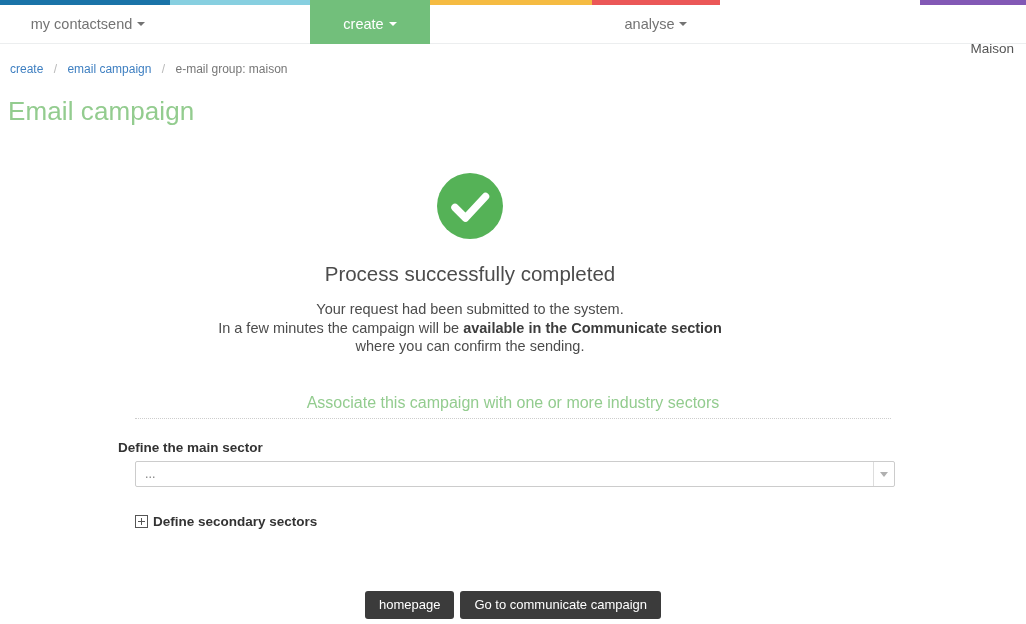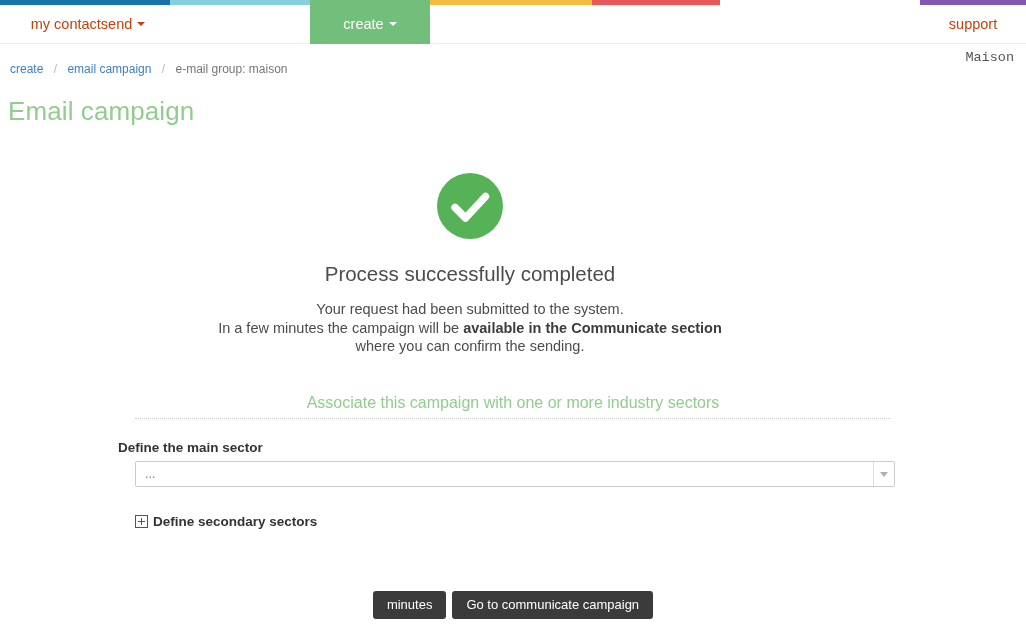--- a/index.html
+++ b/index.html
@@ -40,21 +40,21 @@
     background: #ffffff;
     border-bottom: 1px solid #eceeef;
     box-sizing: border-box;
   }
   .nav-item {
     position: absolute;
     top: 0;
     height: 39px;
     line-height: 39px;
     font-size: 14.5px;
-    color: #c2410c;
+    color: #737373;
     text-align: center;
     white-space: nowrap;
     cursor: pointer;
     box-sizing: border-box;
   }
   .nav-item.active {
     background: #72bf7b;
     color: #ffffff;
   }
   .nav-caret {
@@ -85,26 +85,25 @@
     cursor: pointer;
   }
   .breadcrumb .sep {
     color: #b9b9b9;
     margin: 0 7px;
   }
   .breadcrumb .current { color: #777777; }
 
   .account-name {
     position: absolute;
-    top: 50px;
+    top: 41px;
     right: 12px;
     font-size: 13.5px;
     color: #555555;
     white-space: nowrap;
-    font-family: Liberation Mono, monospace;
   }
 
   
   .page-title {
     position: absolute;
     top: 96px;
     left: 8px;
     font-size: 26px;
     font-weight: normal;
     color: #93cc8f;
@@ -273,22 +272,22 @@
   <div class="seg" style="left: 920px; width: 106px; background: rgb(130, 88, 181);"></div>
 </div>
 
 <div class="navbar">
   <div class="nav-item" style="left: 8px; width: 160px;">
     <span>my contactsend</span><span class="nav-caret"></span>
   </div>
   <div class="nav-item active" style="left: 310px; width: 120px;">
     <span>create</span><span class="nav-caret"></span>
   </div>
-  <div class="nav-item" style="left: 920px; width: 106px;">
-    <span>support</span>
+  <div class="nav-item" style="left: 592px; width: 128px;">
+    <span>analyse</span><span class="nav-caret"></span>
   </div>
 </div>
 
 <div class="breadcrumb">
   <a>create</a>
   <span class="sep">/</span>
   <a>email campaign</a>
   <span class="sep">/</span>
   <span class="current">e-mail group: maison</span>
 </div>
@@ -321,14 +320,14 @@
   <span class="select-arrow-btn">
     <span class="tri"></span>
   </span>
 </div>
 
 <div class="secondary-toggle">
   <span class="plus-box"></span><span>Define secondary sectors</span>
 </div>
 
 <div class="button-row">
-  <button class="btn">minutes</button><button class="btn">Go to communicate campaign</button>
+  <button class="btn">homepage</button><button class="btn">Go to communicate campaign</button>
 </div>
 
 </body></html>

